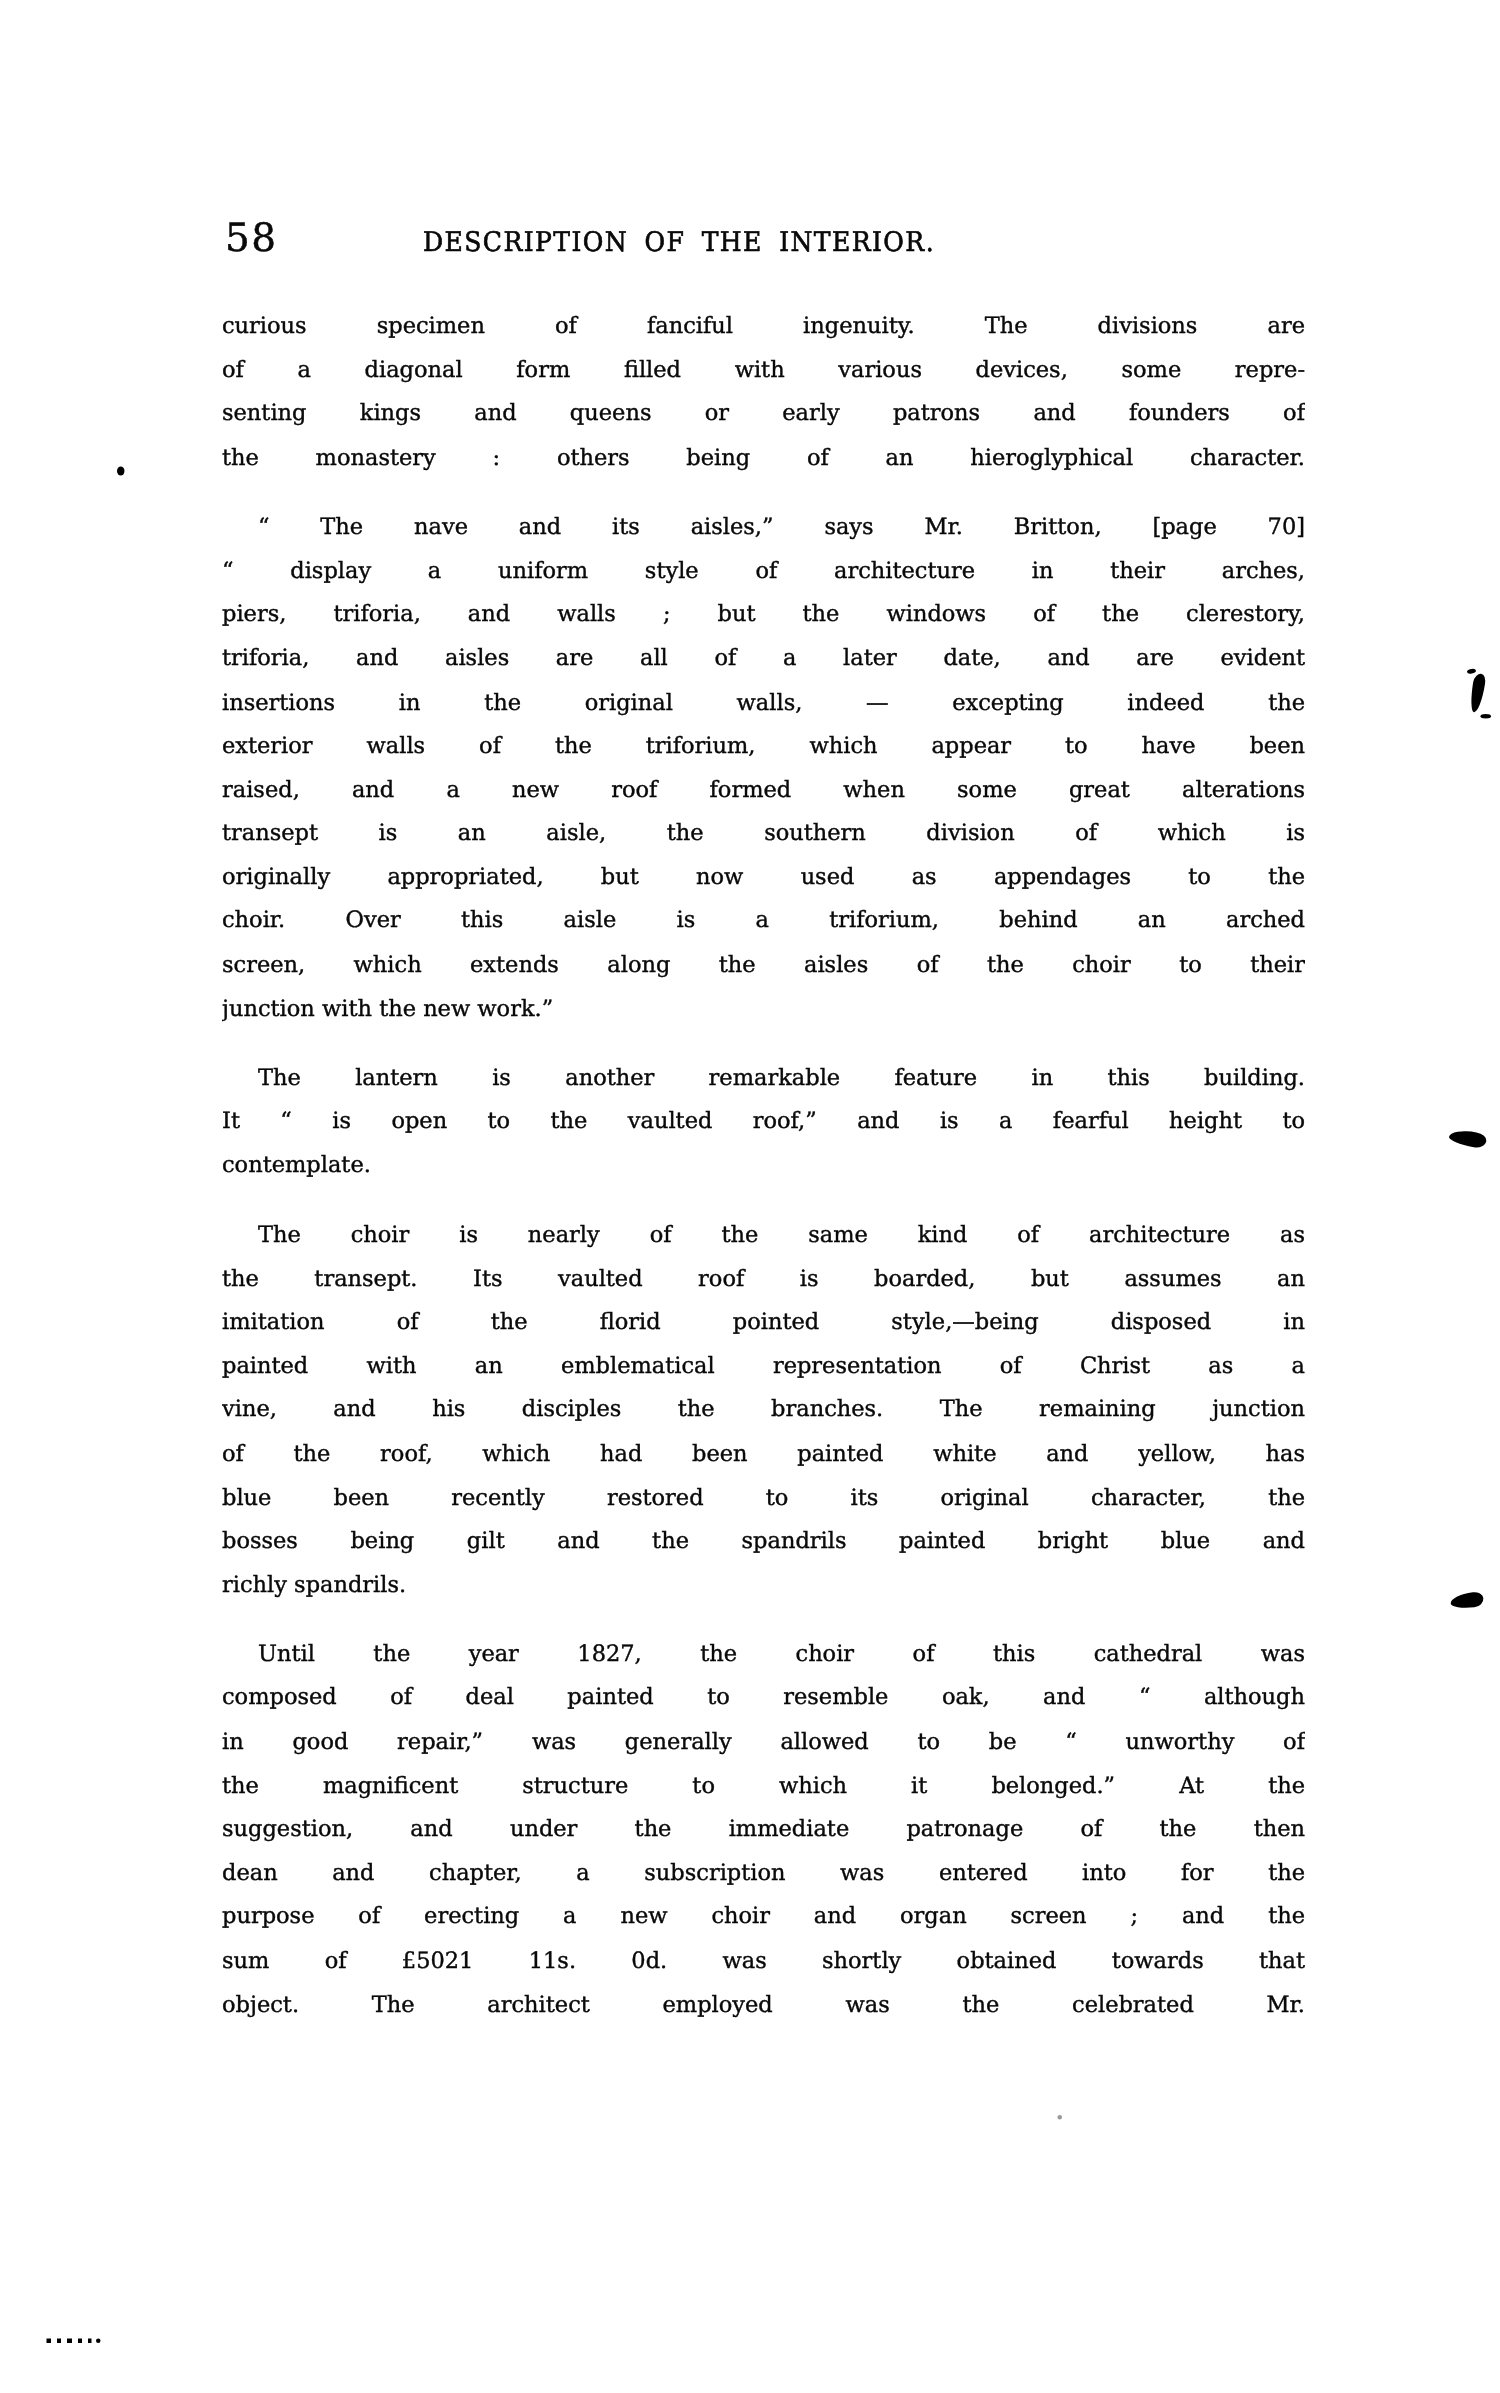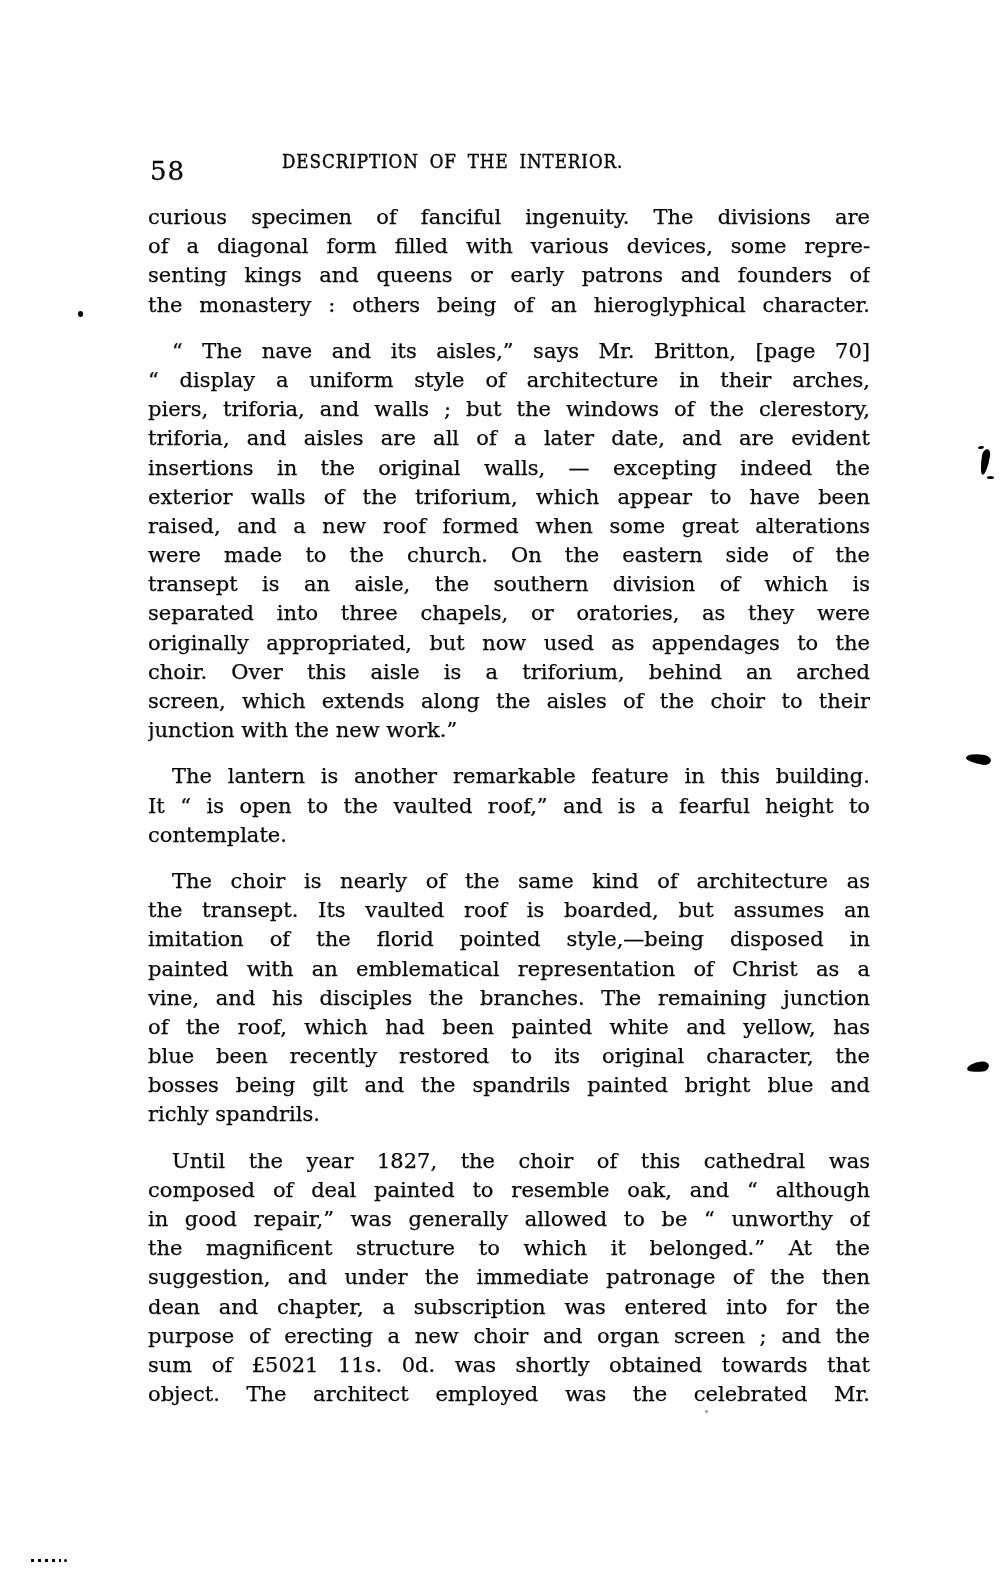--- a/index.html
+++ b/index.html
@@ -9,21 +9,21 @@
     height: 1595px;
     background: #ffffff;
     overflow: hidden;
     font-family: "DejaVu Serif", "Liberation Serif", serif;
     color: #0a0a0a;
   }
   
   .pagenum {
     position: absolute;
     left: 150px;
-    top: 156px;
+    top: 144px;
     font-size: 26px;
     letter-spacing: 1px;
     -webkit-text-stroke: 0.3px #000;
   }
   .running-title {
     position: absolute;
     left: 282px;
     top: 151px;
     font-size: 18px;
     letter-spacing: 1px;
@@ -32,21 +32,21 @@
     transform: scaleX(0.93);
     transform-origin: left top;
     -webkit-text-stroke: 0.4px #000;
   }
   
   .bodytext {
     position: absolute;
     left: 148px;
     top: 203px;
     width: 722px;
-    font-size: 21px;
+    font-size: 15px;
     -webkit-text-stroke: 0.25px #000;
   }
   .para { margin: 0; padding: 0; }
   .line {
     text-align: justify;
     height: 29.2px;
     line-height: 29.2px;
     overflow: hidden;
     white-space: normal;
   }
@@ -78,23 +78,21 @@
         <div class="line">the monastery : others being of an hieroglyphical character.</div>
       </div>
       <div class="para">
         <div class="line indent">“ The nave and its aisles,” says Mr. Britton, [page 70]</div>
         <div class="line">“ display a uniform style of architecture in their arches,</div>
         <div class="line">piers, triforia, and walls ; but the windows of the clerestory,</div>
         <div class="line">triforia, and aisles are all of a later date, and are evident</div>
         <div class="line">insertions in the original walls, — excepting indeed the</div>
         <div class="line">exterior walls of the triforium, which appear to have been</div>
         <div class="line">raised, and a new roof formed when some great alterations</div>
-        <div class="line">were made to the church. On the eastern side of the</div>
         <div class="line">transept is an aisle, the southern division of which is</div>
-        <div class="line">separated into three chapels, or oratories, as they were</div>
         <div class="line">originally appropriated, but now used as appendages to the</div>
         <div class="line">choir. Over this aisle is a triforium, behind an arched</div>
         <div class="line">screen, which extends along the aisles of the choir to their</div>
         <div class="line short">junction with the new work.”</div>
       </div>
       <div class="para">
         <div class="line indent">The lantern is another remarkable feature in this building.</div>
         <div class="line">It “ is open to the vaulted roof,” and is a fearful height to</div>
         <div class="line short">contemplate.</div>
       </div>

